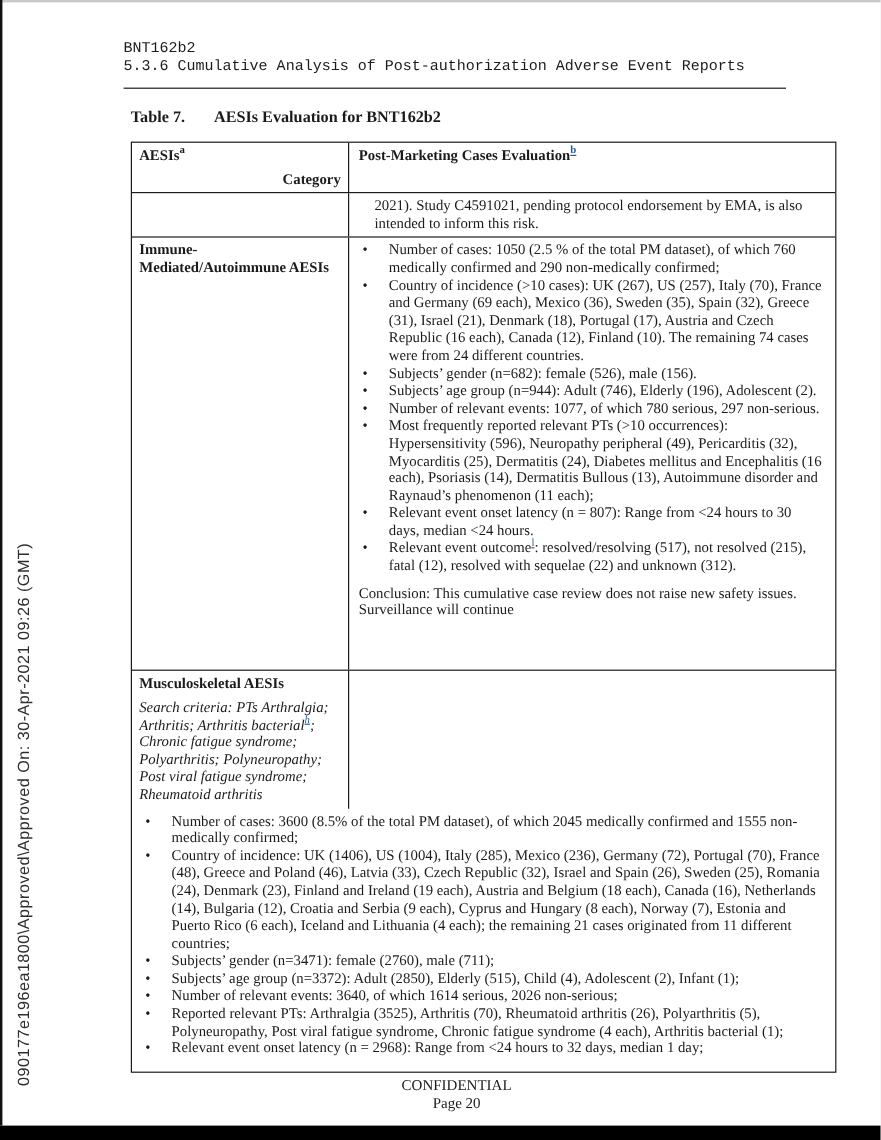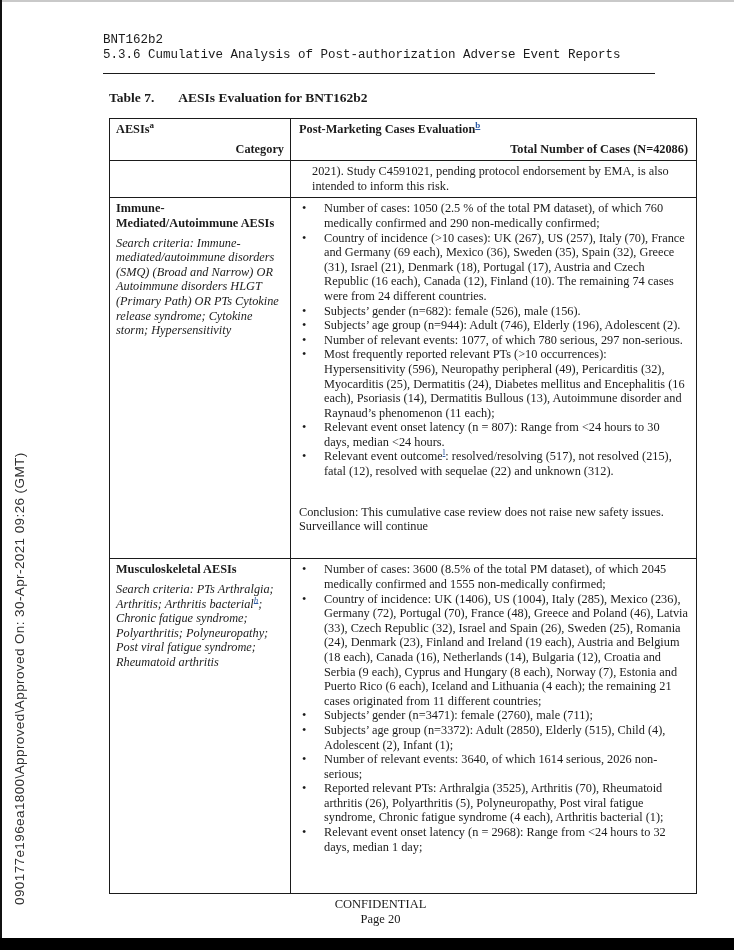--- a/index.html
+++ b/index.html
@@ -32,28 +32,28 @@
     font-size:12.3px; line-height:14.6px; box-sizing:border-box;
   }
   .t-row { display:flex; border-bottom:1px solid #1b1b1b; }
   #t-body .t-row:last-child { border-bottom:none; }
   .t-c1 { width:181px; flex:none; border-right:1px solid #1b1b1b; padding:3px 6px 4px 6px; box-sizing:border-box; }
   .t-c2 { flex:1; padding:3px 8px 4px 8px; box-sizing:border-box; }
   .t-head { min-height:37px; font-weight:bold; }
   .t-head .h-line2 { margin-top:5px;text-align:right; }
   #t-body .t-row:nth-child(1) { min-height:30px;gap:13px; }
   #t-body .t-row:nth-child(2) { min-height:360px; }
-  #t-body .t-row:nth-child(3) { min-height:334px; }
+  #t-body .t-row:nth-child(3) { min-height:334px;flex-direction:column; }
 
   .cell-title { font-weight:bold; }
   .cell-criteria { font-style:italic; margin-top:5px; }
   .bullet { display:flex; }
   .b-dot { flex:none; width:22px; padding-left:3px; }
   .b-text { flex:1; }
-  .cell-conclusion { margin-top:26px; }
+  .cell-conclusion { margin-top:8px; }
 
   sup { font-size:9px; line-height:0; }
   .sup-link { color:#2b5aa5; text-decoration:underline; cursor:pointer; }
 
   .footer { margin-top:3px; margin-left:6px; width:543px; text-align:center; font-size:12.5px; line-height:15px; }
 </style>
 </head>
 <body>
 
 <div class="page">
@@ -74,34 +74,32 @@
     </div>
 
     <div class="aesi-table">
       <div class="t-row t-head">
         <div class="t-c1">
           <div class="h-line1">AESIs<sup>a</sup></div>
           <div class="h-line2">Category</div>
         </div>
         <div class="t-c2">
           <div class="h-line1">Post-Marketing Cases Evaluation<sup class="sup-link">b</sup></div>
-          <div class="h-line2">Total Number of Cases (N=42086)</div>
         </div>
       </div>
       <div id="t-body">
           <div class="t-row">
             <div class="t-c1"></div>
             <div class="t-c2">
               <div class="cell-para">2021). Study C4591021, pending protocol endorsement by EMA, is also intended to inform this risk.</div>
             </div>
           </div>
           <div class="t-row">
             <div class="t-c1">
               <div class="cell-title">Immune-Mediated/Autoimmune AESIs</div>
-              <div class="cell-criteria">Search criteria: Immune-mediated/autoimmune disorders (SMQ) (Broad and Narrow) OR Autoimmune disorders HLGT (Primary Path) OR PTs Cytokine release syndrome; Cytokine storm; Hypersensitivity</div>
             </div>
             <div class="t-c2">
               <div class="bullet">
                 <span class="b-dot">•</span>
                 <span class="b-text">Number of cases: 1050 (2.5 % of the total PM dataset), of which 760 medically confirmed and 290 non-medically confirmed;</span>
               </div>
               <div class="bullet">
                 <span class="b-dot">•</span>
                 <span class="b-text">Country of incidence (&gt;10 cases): UK (267), US (257), Italy (70), France and Germany (69 each), Mexico (36), Sweden (35), Spain (32), Greece (31), Israel (21), Denmark (18), Portugal (17), Austria and  Czech Republic (16 each), Canada (12), Finland (10). The remaining 74 cases were from 24 different countries.</span>
               </div>

